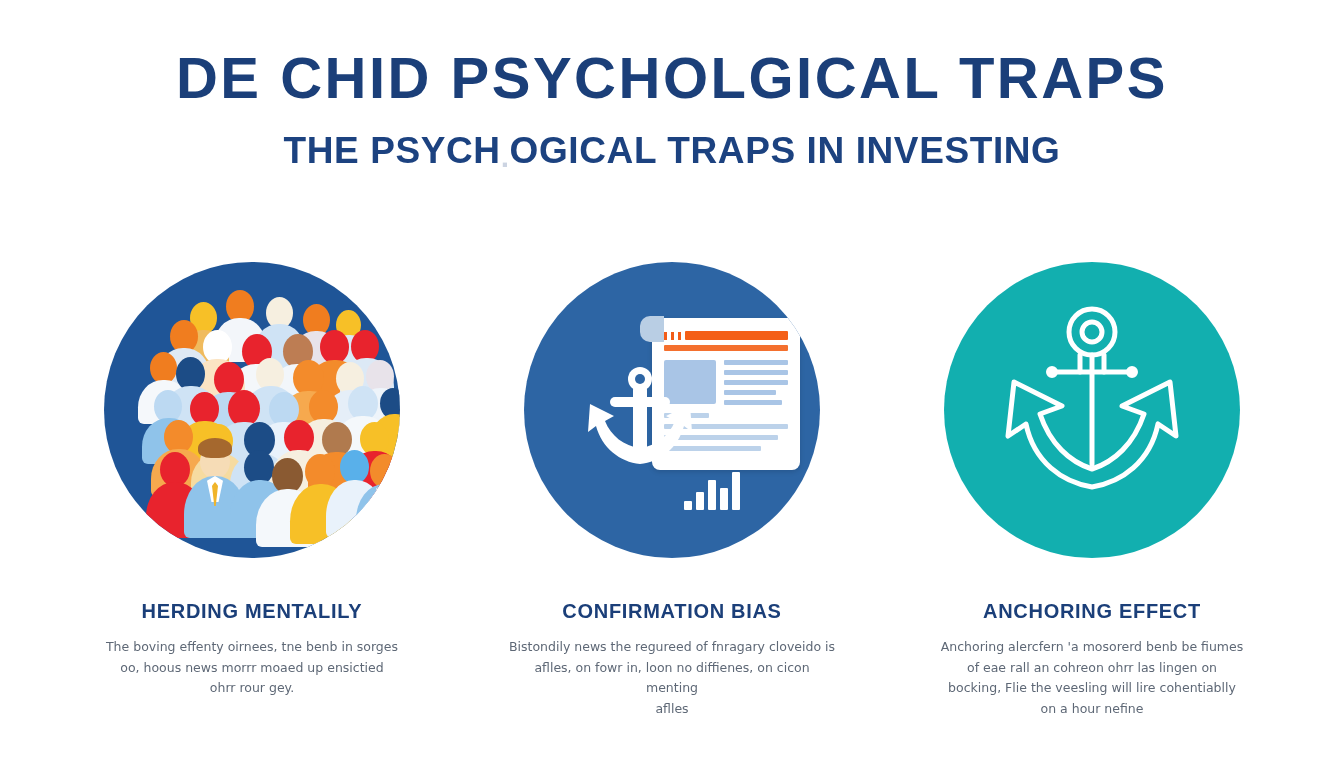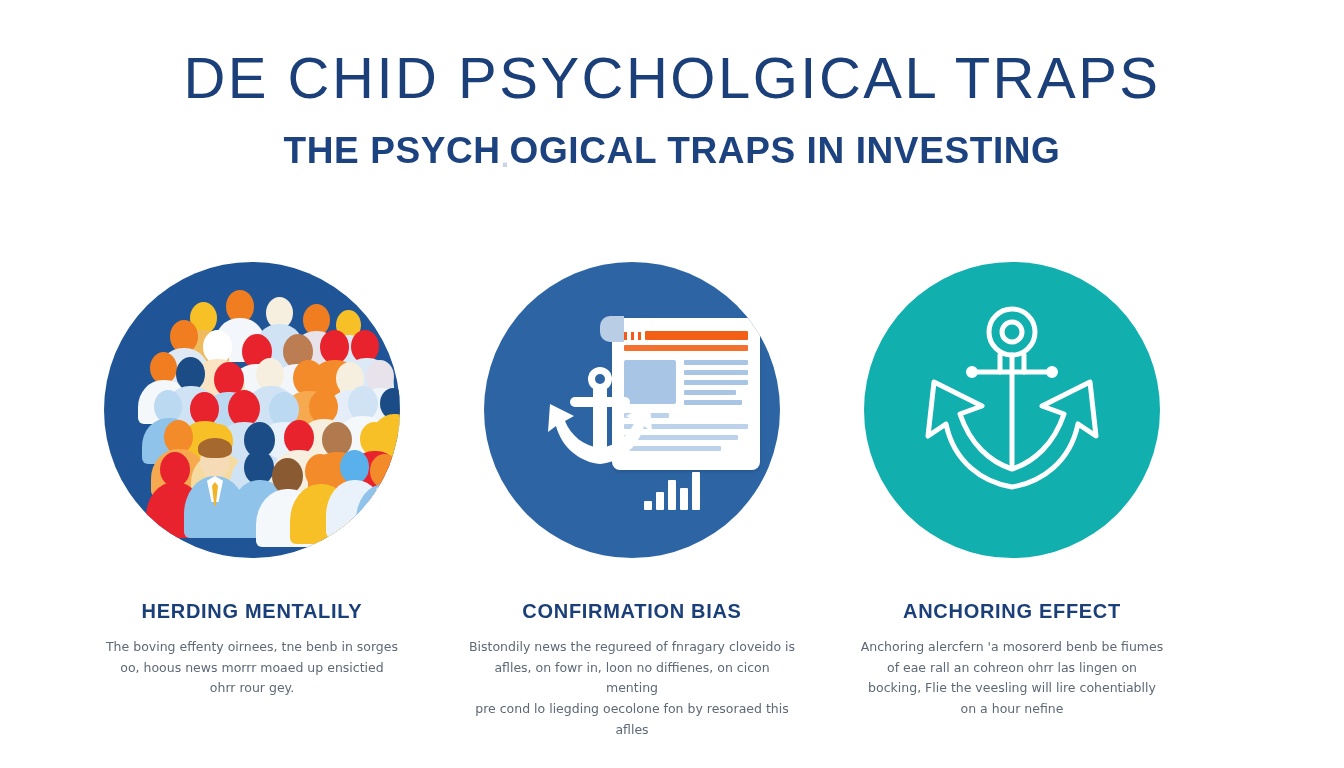--- a/index.html
+++ b/index.html
@@ -24,21 +24,21 @@
   
   .title-block {
     position: absolute;
     top: 48px;
     left: 0;
     width: 1344px;
     text-align: center;
   }
   .main-title {
     font-family: "Liberation Sans", sans-serif;
-    font-weight: 400;
+    font-weight: 700;
     font-size: 58px;
     letter-spacing: 2.5px;
     color: #1b3f79;
     line-height: 1.05;
     margin: 0;
     white-space: nowrap;
   }
   .sub-title {
     font-family: "Liberation Sans", sans-serif;
     font-weight: 700;
@@ -57,21 +57,21 @@
     top: 4px;
   }
 
   
   .columns {
     position: absolute;
     top: 262px;
     left: 0;
     width: 1344px;
     display: flex;
-    justify-content: flex-start;
+    justify-content: space-between;
     padding: 0 62px;
     box-sizing: border-box;
   }
   .card {
     width: 380px;
     display: flex;
     flex-direction: column;
     align-items: center;
   }
   .circle {
@@ -377,21 +377,20 @@
           <div class="bar" style="height:18px;"></div>
           <div class="bar" style="height:30px;"></div>
           <div class="bar" style="height:22px;"></div>
           <div class="bar" style="height:38px;"></div>
         </div>
       </div>
       <div class="card-title u">CONFIRMATION BIAS</div>
       <div class="card-body u">
         <span class="ln">Bistondily news the regureed of fnragary cloveido is</span>
         <span class="ln">aflles, on fowr in, loon no diffienes, on cicon menting</span>
-        <span class="ln">pre cond lo liegding oecolone fon by resoraed this</span>
         <span class="ln">aflles</span>
       </div>
     </div>
 
     <div class="card">
       <div class="circle c-anchor">
         <svg class="anchor-svg" style="left:48px;top:42px;" width="200" height="210" viewBox="0 0 200 210" fill="none" stroke="#ffffff" stroke-width="5" stroke-linecap="round" stroke-linejoin="round">
           <circle cx="100" cy="28" r="23"></circle>
           <circle cx="100" cy="28" r="10"></circle>
           <path d="M100 51 L100 160"></path>

